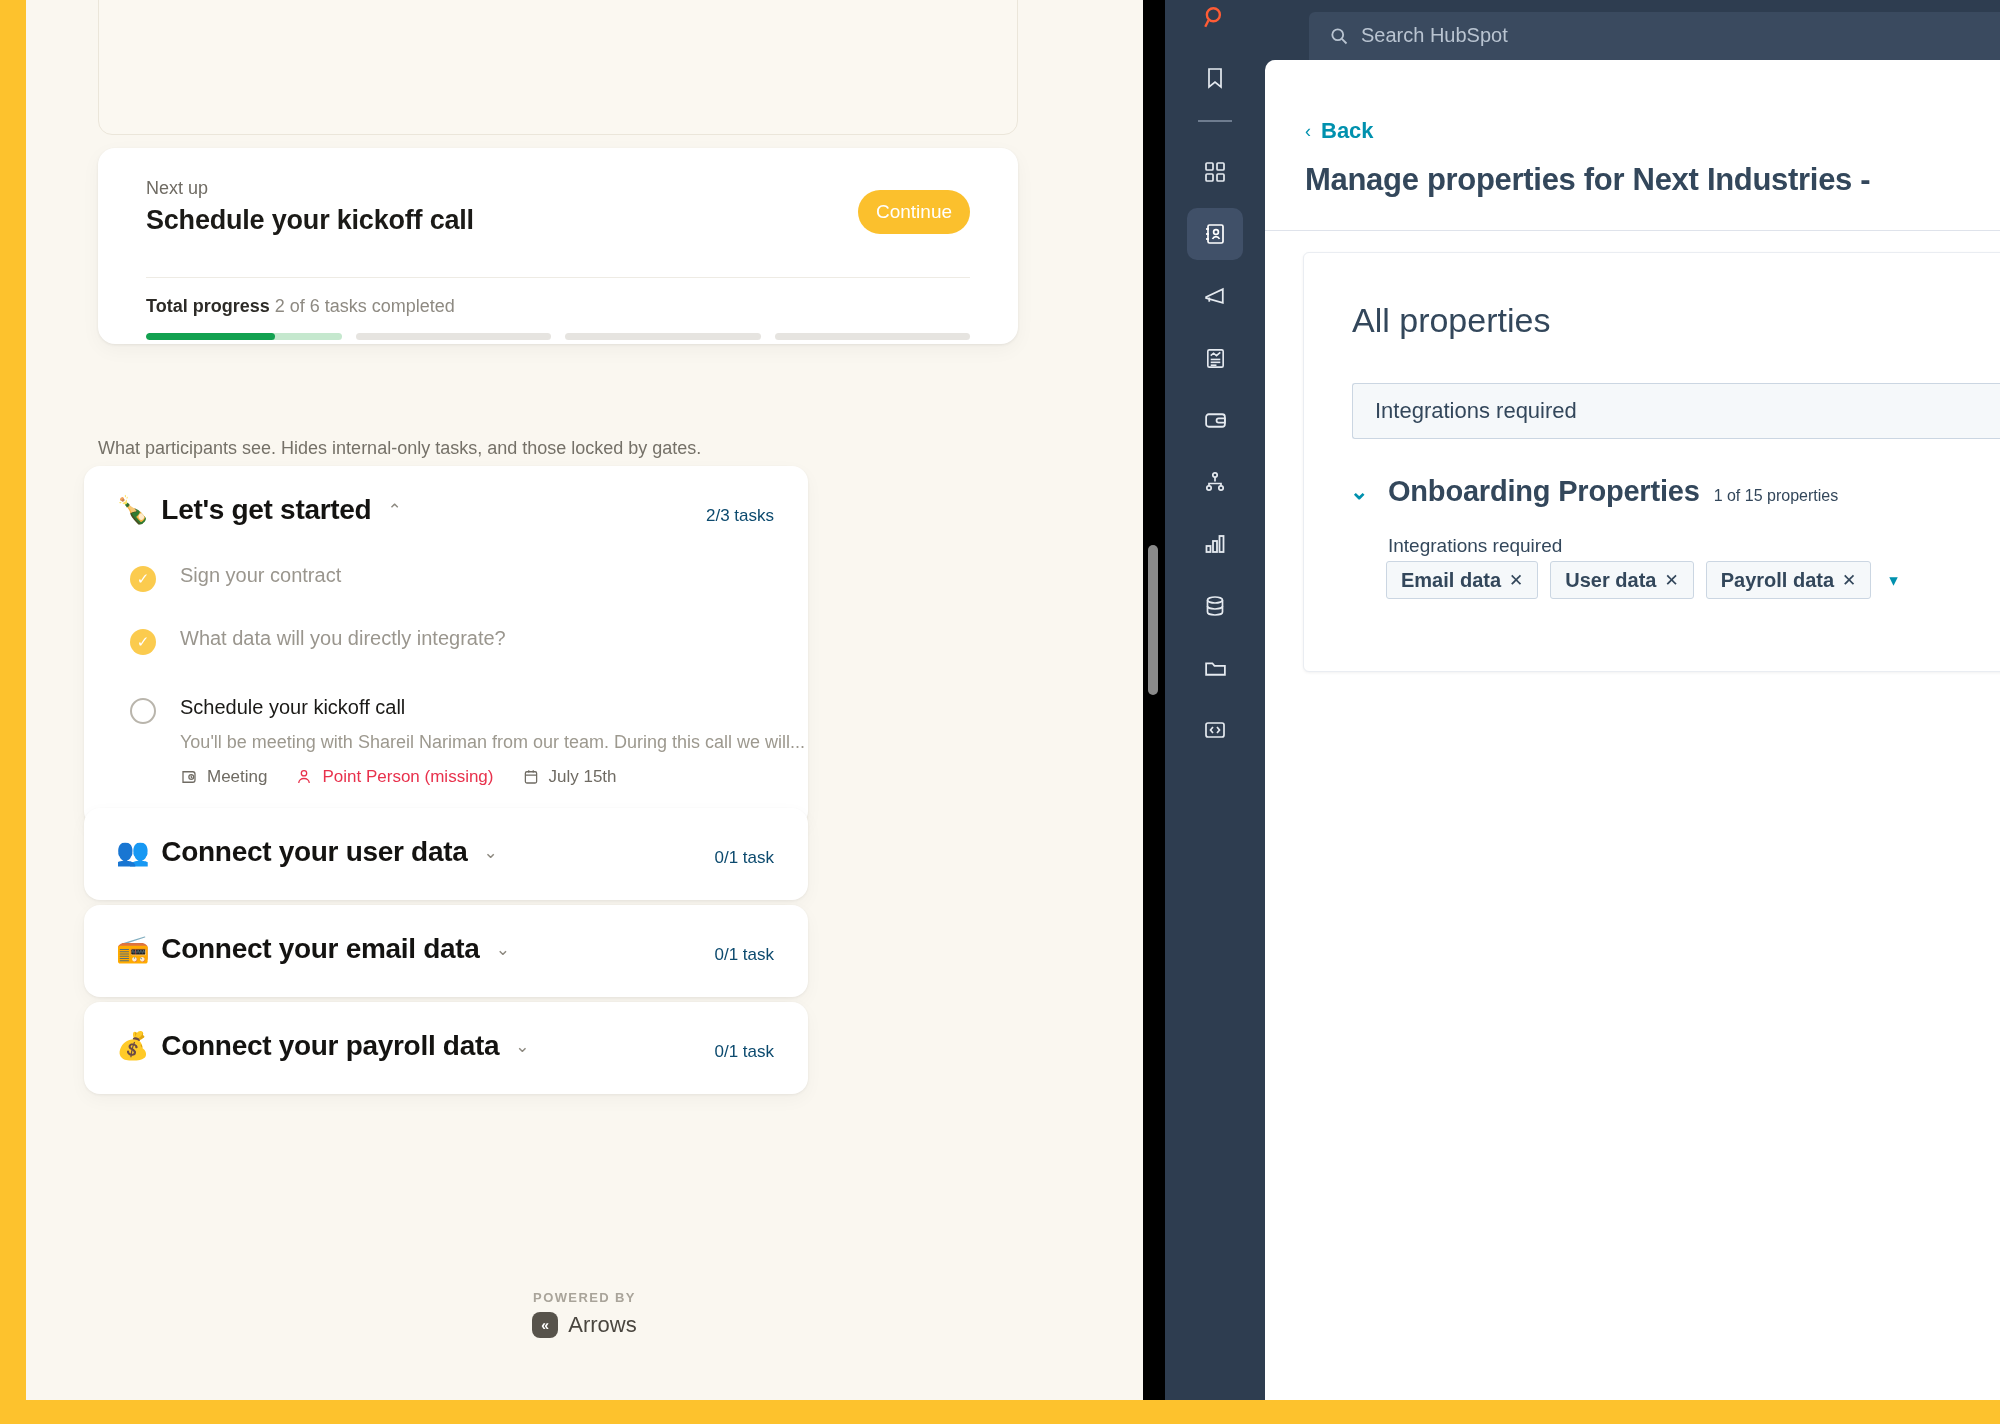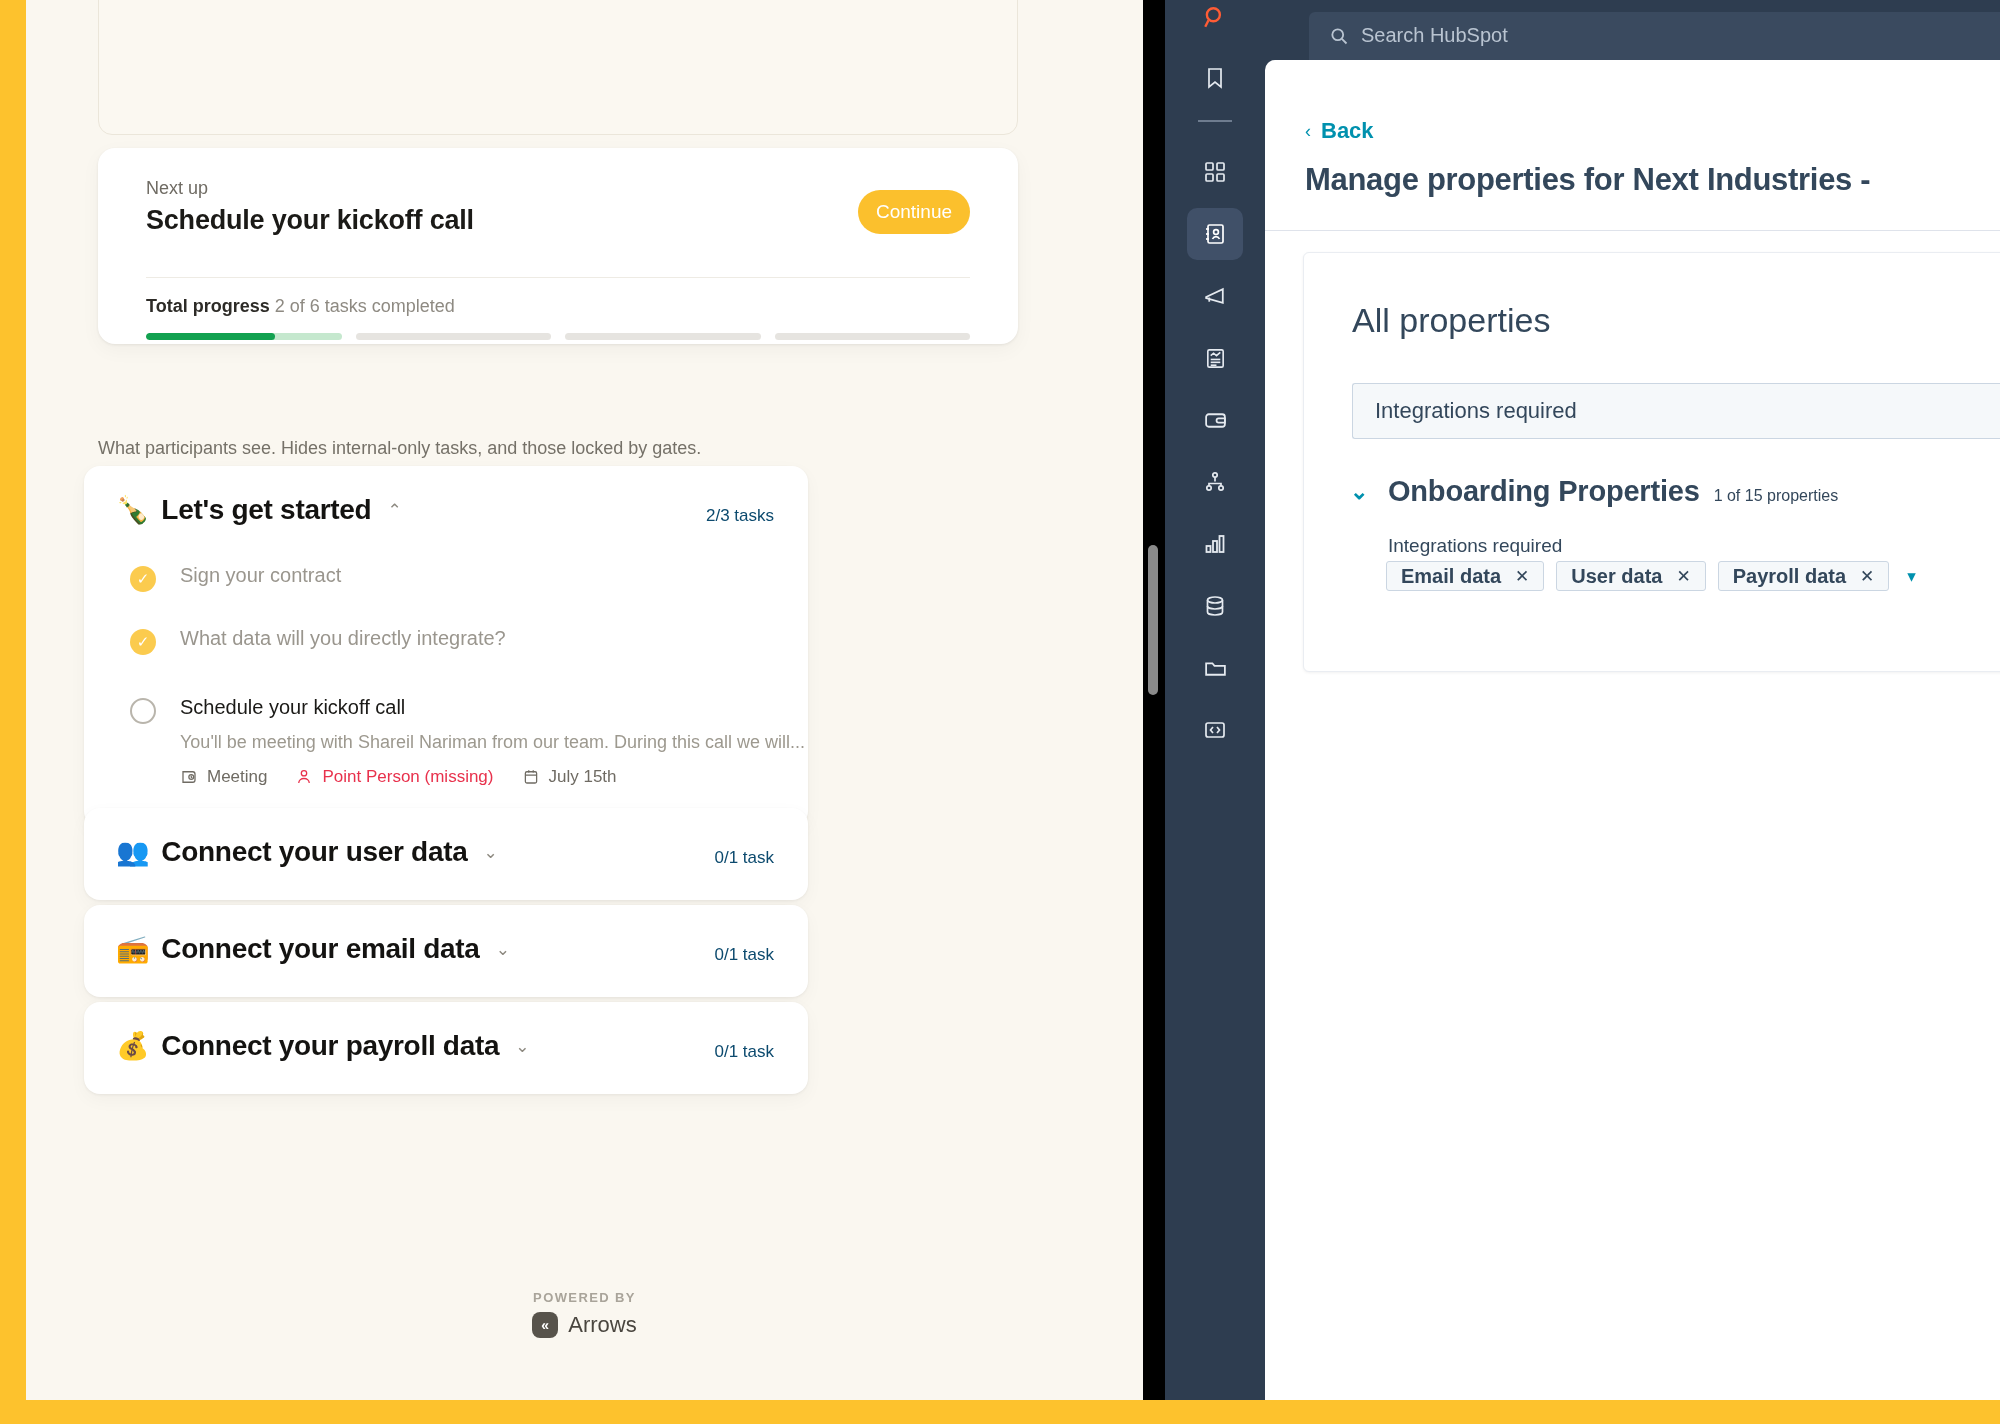--- a/index.html
+++ b/index.html
@@ -119,22 +119,22 @@
     background: #F5F8FA; border: 1px solid #CBD6E2; border-right: none; border-radius: 3px 0 0 3px;
     display: flex; align-items: center; padding-left: 22px; font-size: 22px; color: #33475B;
   }
   .hs-group-head { position: absolute; left: 46px; top: 222px; display: flex; align-items: baseline; gap: 14px; }
   .hs-group-chev { position: absolute; left: 0; top: 4px; color: #0091AE; font-size: 22px; font-weight: 700; }
   .hs-group-name { margin-left: 38px; font-size: 29px; font-weight: 700; color: #33475B; letter-spacing: -.2px; }
   .hs-group-count { font-size: 16px; color: #33475B; }
   .hs-field-label { position: absolute; left: 84px; top: 282px; font-size: 19px; color: #33475B; }
   .hs-chips { position: absolute; left: 82px; top: 308px; display: flex; align-items: center; gap: 12px; }
   .hs-chip {
-    height: 30px; padding: 0 14px; border: 1px solid #CBD6E2; border-radius: 3px; background: #F5F8FA;
-    display: flex; align-items: center; gap: 14px; font-size: 20px; font-weight: 700; color: #33475B; cursor: pointer;
+    height: 38px; padding: 0 14px; border: 1px solid #CBD6E2; border-radius: 3px; background: #F5F8FA;
+    display: flex; align-items: center; gap: 8px; font-size: 20px; font-weight: 700; color: #33475B; cursor: pointer;
   }
   .hs-chip .x { font-size: 17px; font-weight: 400; color: #33475B; }
   .hs-chip-caret { color: #0091AE; font-size: 17px; margin-left: 6px; cursor: pointer; }
 
   svg { display: block; }
 </style>
 </head>
 <body>
 
 <div id="root">

